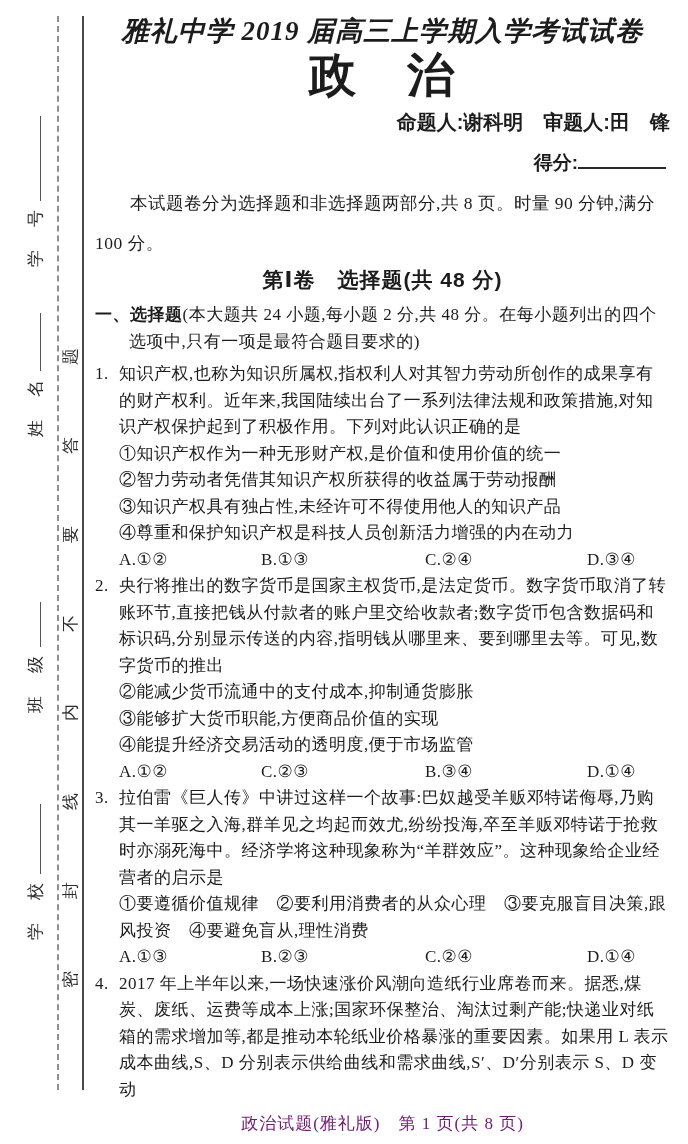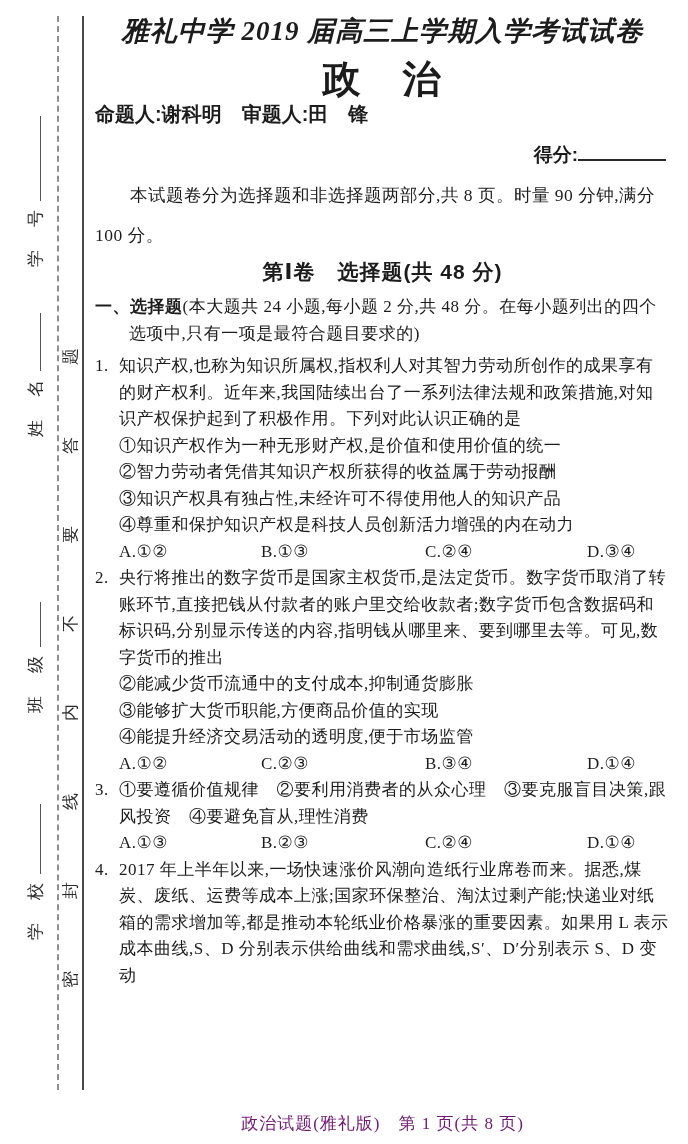--- a/index.html
+++ b/index.html
@@ -23,25 +23,25 @@
     position:absolute;left:61px;top:988px;transform:rotate(-90deg);transform-origin:0 0;
     white-space:nowrap;font-size:17px;letter-spacing:72px;color:#2a2a2a;line-height:20px;
   }
   
   .content{position:absolute;left:95px;top:14px;width:575px;}
   .school{
     font-size:27px;font-weight:bold;font-style:italic;text-align:center;line-height:34px;
     font-family:"Liberation Serif","DejaVu Serif",serif;letter-spacing:1px;
   }
   .subject{
-    margin-top:8px;font-size:38px;font-weight:bold;text-align:center;line-height:46px;
-    font-family:Liberation Serif, serif;letter-spacing:2px;
+    margin-top:8px;font-size:47px;font-weight:bold;text-align:center;line-height:46px;
+    font-family:Liberation Mono, monospace;letter-spacing:2px;
   }
   .authors{
-    margin-top:0;font-size:20px;font-weight:bold;text-align:left;line-height:24px;
+    margin-top:8px;font-size:20px;font-weight:bold;text-align:right;line-height:24px;
     font-family:"Liberation Sans","DejaVu Sans",sans-serif;
   }
   .score{
     margin-top:16px;font-size:19px;font-weight:bold;text-align:right;line-height:24px;padding-right:4px;
     font-family:"Liberation Sans","DejaVu Sans",sans-serif;
   }
   .score-blank{display:inline-block;width:88px;height:17px;border-bottom:2px solid #2a2a2a;vertical-align:baseline;}
   .intro{margin:8px 0 0 0;font-size:17.5px;line-height:40px;text-indent:2em;letter-spacing:0.5px;}
   .sec-title{
     margin-top:2px;font-size:21px;font-weight:bold;text-align:center;line-height:30px;letter-spacing:1px;
@@ -132,20 +132,21 @@
             <span>C.②③</span>
             <span>B.③④</span>
             <span>D.①④</span>
           </div>
         </div>
       </div>
 
       <div class="question">
         <span class="qnum">3.</span>
         <div class="qbody">
+          <div class="qstem">拉伯雷《巨人传》中讲过这样一个故事:巴奴越受羊贩邓特诺侮辱,乃购其一羊驱之入海,群羊见之均起而效尤,纷纷投海,卒至羊贩邓特诺于抢救时亦溺死海中。经济学将这种现象称为“羊群效应”。这种现象给企业经营者的启示是</div>
           <div class="qitem">①要遵循价值规律　②要利用消费者的从众心理　③要克服盲目决策,跟风投资　④要避免盲从,理性消费</div>
           <div class="qopts">
             <span>A.①③</span>
             <span>B.②③</span>
             <span>C.②④</span>
             <span>D.①④</span>
           </div>
         </div>
       </div>
 

